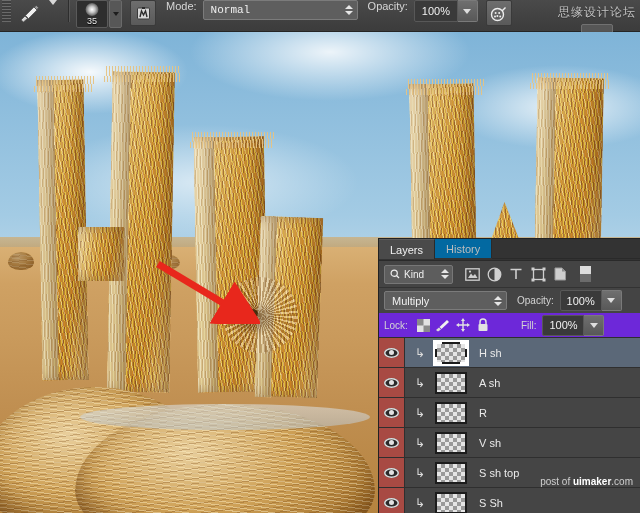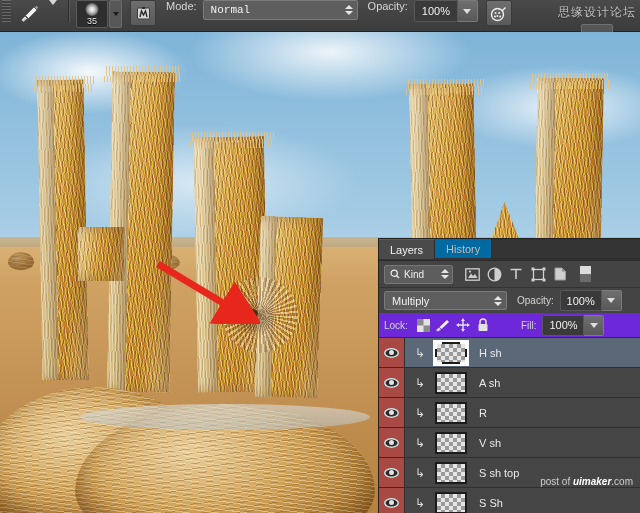--- a/index.html
+++ b/index.html
@@ -141,21 +141,21 @@
   .clipind{width:30px;text-align:center;font-size:12px;color:#ddd;}
   .thumb{width:32px;height:22px;border:2px solid #1c1c1c;box-sizing:border-box;
          background-image:
            linear-gradient(45deg,#9a9a9a 25%,transparent 25%,transparent 75%,#9a9a9a 75%),
            linear-gradient(45deg,#9a9a9a 25%,#e6e6e6 25%,#e6e6e6 75%,#9a9a9a 75%);
          background-size:8px 8px;background-position:0 0,4px 4px;position:relative;}
   .thumb.selbox{outline:2px solid #fff;outline-offset:0px;}
   .corner{position:absolute;width:5px;height:5px;border:2px solid #fff;}
   .lname{font-size:11px;color:#eaeaea;margin-left:12px;}
   .wm-layers{position:absolute;right:8px;font-size:10px;color:#cfcfcf;}
-  .wm-layers b{color:#fff;font-style:italic;}
+  .wm-layers b{color:#fff;}
 
   
   .wmtop{position:absolute;top:4px;display:flex;align-items:center;gap:3px;
          font-size:12px;color:#cfcfcf;opacity:.85;pointer-events:none;flex-direction:column;}
   .wmtop .cn{font-size:12px;letter-spacing:1px;color:#d9d9d9;
              text-shadow:0 1px 0 #2a2a2a;}
   .wmtop .url{font-size:11px;color:#e2e2e2;letter-spacing:.5px;}
   .wmbox{width:30px;height:24px;background:#5b5b5b;border:1px solid #7a7a7a;border-radius:2px;}
   .wmbox2{width:26px;height:24px;background:#4f4f4f;border:1px solid #6e6e6e;border-radius:2px;
           display:flex;align-items:center;justify-content:center;}

